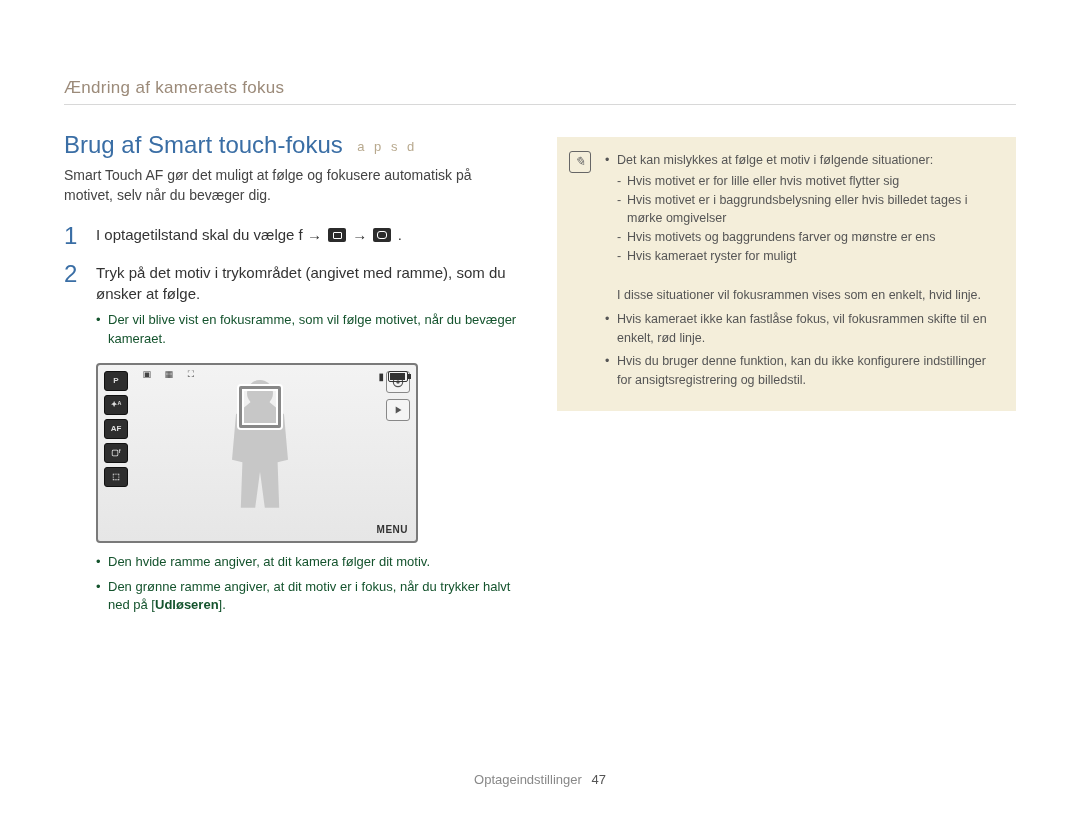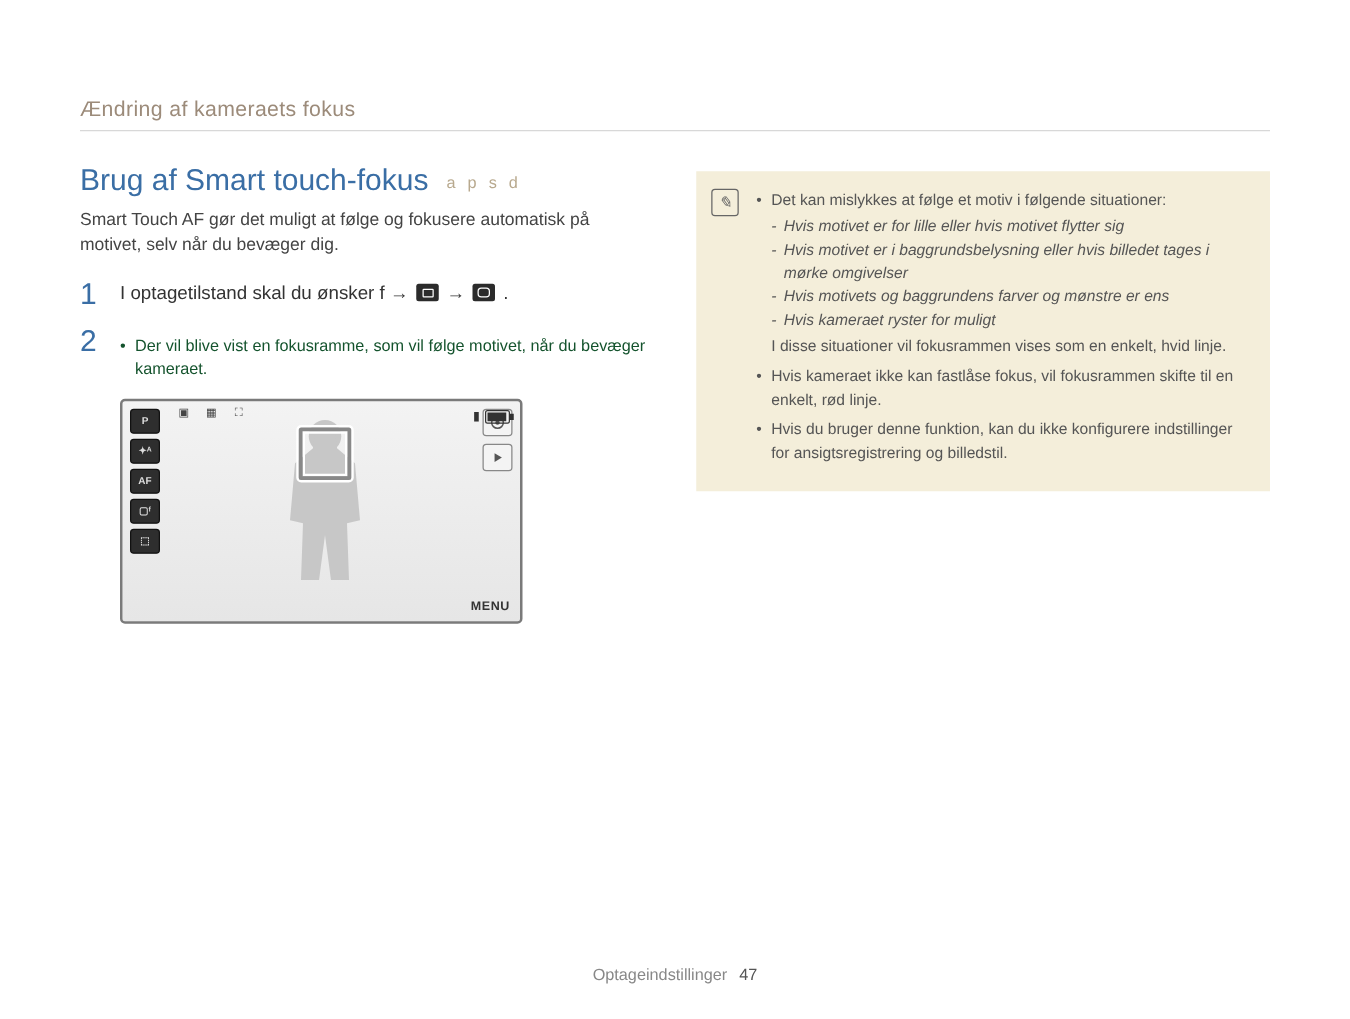--- a/index.html
+++ b/index.html
@@ -158,21 +158,21 @@
     left: 12px; top: 14px;
     width: 22px; height: 22px;
     border: 1.5px solid #666;
     border-radius: 3px;
     display:flex;align-items:center;justify-content:center;
     color:#666;font-size:13px;font-style:italic;font-family: Georgia, serif;
   }
   .nb-ul { list-style: none; }
   .nb-ul > li { position: relative; padding-left: 12px; margin-bottom: 4px; }
   .nb-ul > li::before { content: "•"; position: absolute; left: 0; top: 0; }
-  .nb-sub { list-style: none; margin: 2px 0 2px 0; font-style: italic; }
+  .nb-sub { list-style: none; margin: 2px 0 20px 0; }
   .nb-sub li { position:relative; padding-left: 10px; }
   .nb-sub li::before { content:"-"; position:absolute; left:0; top:0;}
   .nb-plain { margin: 2px 0 6px 0; }
 
   .footer {
     position: absolute;
     bottom: 28px;
     left: 0; right: 0;
     text-align: center;
     font-size: 13px;
@@ -194,31 +194,32 @@
         <h1 class="title">Brug af Smart touch-fokus</h1>
         <span class="modes">a p s d</span>
       </div>
       <p class="subtitle">Smart Touch AF gør det muligt at følge og fokusere automatisk på motivet, selv når du bevæger dig.</p>
 
       <div class="steps">
 
         <div class="step">
           <div class="step-num">1</div>
           <div class="step-body main-line">
-            <span>I optagetilstand skal du ønsker  f   → </span>
+            <span>I optagetilstand skal du vælge  f   → </span>
             <span class="ico-box"></span>
             <span> → </span>
             <span class="ico-touch"></span>
             <span>.</span>
           </div>
         </div>
 
         <div class="step">
           <div class="step-num">2</div>
           <div class="step-body">
+            <div class="main-line">Tryk på det motiv i trykområdet (angivet med ramme), som du ønsker at følge.</div>
             <div class="sub-bullet">Der vil blive vist en fokusramme, som vil følge motivet, når du bevæger kameraet.</div>
           </div>
         </div>
       </div>
 
       <div class="screenshot-frame">
         <div class="left-icons">
           <div class="lic">
               <span>P</span>
             </div>
@@ -260,20 +261,26 @@
           </div>
           <div class="ric">
             <svg viewBox="0 0 24 24">
                 <polygon points="8,6 18,12 8,18" fill="#555"></polygon>
               </svg>
           </div>
         </div>
         <div class="menu-lbl">MENU</div>
       </div>
 
+      <div style="margin-left:32px;">
+        <div class="sub-bullet">Den hvide ramme angiver, at dit kamera følger dit motiv.</div>
+        <div class="sub-bullet">
+          <span>Den grønne ramme angiver, at dit motiv er i fokus, når du trykker halvt ned på [</span><span class="bold-inline">Udløseren</span><span>].</span>
+        </div>
+      </div>
     </div>
 
     <div class="col col-right">
       <div class="note-box">
         <div class="note-icon">✎</div>
         <ul class="nb-ul">
           <li>
             <span>Det kan mislykkes at følge et motiv i følgende situationer:</span>
             <ul class="nb-sub">
               <li>Hvis motivet er for lille eller hvis motivet flytter sig</li>

